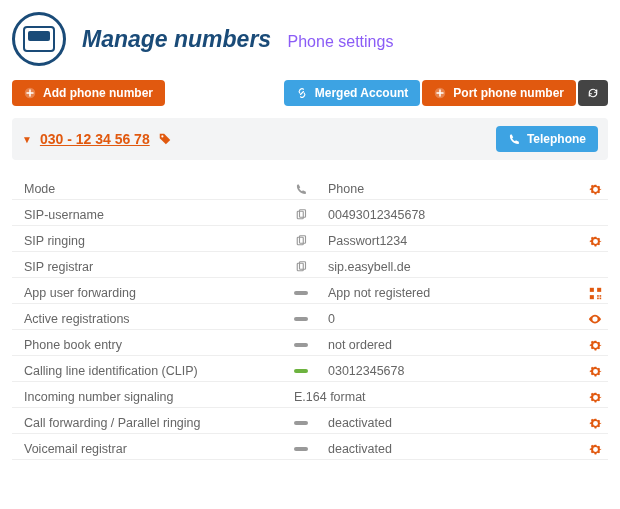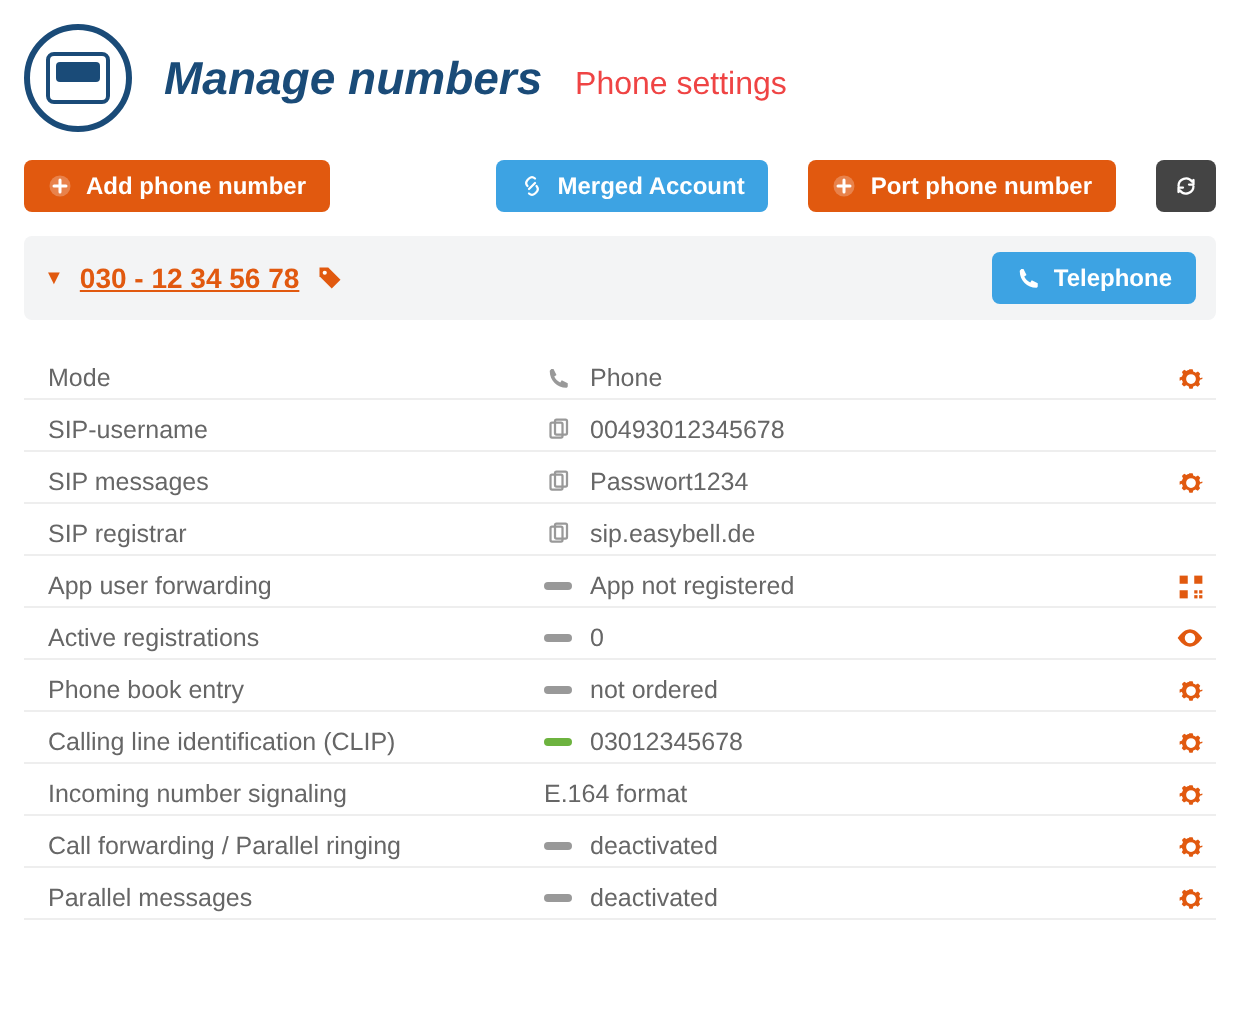--- a/index.html
+++ b/index.html
@@ -38,29 +38,29 @@
     border-radius: 2px;
   }
   .page-title {
     font-size: 23px;
     font-weight: 700;
     font-style: italic;
     color: #1a4b78;
   }
   .page-subtitle {
     font-size: 16px;
-    color: #ef4444;
+    color: #8b5cf6;
     margin-left: 10px;
     font-weight: 400;
     font-style: normal;
   }
 
   .action-bar {
     display: flex;
-    gap: 20px;
+    gap: 2px;
     margin-bottom: 12px;
   }
   .spacer { flex: 1; }
 
   .btn {
     display: inline-flex;
     align-items: center;
     gap: 7px;
     padding: 6px 12px;
     border-radius: 4px;
@@ -102,22 +102,23 @@
     border-bottom: 1px solid #eee;
   }
   .row .label {
     flex: 0 0 248px;
     color: #666;
   }
   .row .value-wrap {
     flex: 1;
     display: flex;
     align-items: center;
-    gap: 9px;
+    gap: 20px;
     color: #666;
+    margin-left: 22px;
   }
   .row .val-icon {
     width: 14px; height: 14px;
     display: inline-flex; align-items: center; justify-content: center;
     color: #999;
     flex-shrink: 0;
   }
   .row .val-icon.green { color: #6db33f; }
   .row .action-icon {
     color: #e1590f;
@@ -224,21 +225,21 @@
         <span class="val-icon">
           <svg width="12" height="12" viewBox="0 0 16 16">
             <rect x="3" y="3" width="8" height="10" rx="1" fill="none" stroke="currentColor" stroke-width="1.5"></rect>
             <rect x="6" y="1" width="8" height="10" rx="1" fill="none" stroke="currentColor" stroke-width="1.5"></rect>
           </svg>
         </span>
         <span>00493012345678</span>
       </div>
     </div>
     <div class="row">
-      <div class="label">SIP messages</div>
+      <div class="label">SIP ringing</div>
       <div class="value-wrap">
         <span class="val-icon">
           <svg width="12" height="12" viewBox="0 0 16 16">
             <rect x="3" y="3" width="8" height="10" rx="1" fill="none" stroke="currentColor" stroke-width="1.5"></rect>
             <rect x="6" y="1" width="8" height="10" rx="1" fill="none" stroke="currentColor" stroke-width="1.5"></rect>
           </svg>
         </span>
         <span>Passwort1234</span>
       </div>
       <span class="action-icon">
@@ -350,21 +351,21 @@
         </span>
         <span>deactivated</span>
       </div>
       <span class="action-icon">
         <svg width="13" height="13" viewBox="0 0 16 16">
           <path d="M8 5a3 3 0 1 0 0 6 3 3 0 0 0 0-6zm7 3l-1.5.5c-.1.5-.3 1-.6 1.4l.7 1.4-1.4 1.4-1.4-.7c-.4.3-.9.5-1.4.6L9 14H7l-.5-1.5c-.5-.1-1-.3-1.4-.6l-1.4.7-1.4-1.4.7-1.4c-.3-.4-.5-.9-.6-1.4L1 9V7l1.5-.5c.1-.5.3-1 .6-1.4l-.7-1.4 1.4-1.4 1.4.7c.4-.3.9-.5 1.4-.6L7 2h2l.5 1.5c.5.1 1 .3 1.4.6l1.4-.7 1.4 1.4-.7 1.4c.3.4.5.9.6 1.4L15 7v2z" fill="currentColor"></path>
         </svg>
       </span>
     </div>
     <div class="row">
-      <div class="label">Parallel messages</div>
+      <div class="label">Voicemail registrar</div>
       <div class="value-wrap">
         <span class="val-icon">
           <svg width="14" height="8" viewBox="0 0 14 8">
             <rect x="0" y="2" width="14" height="4" rx="2" fill="currentColor"></rect>
           </svg>
         </span>
         <span>deactivated</span>
       </div>
       <span class="action-icon">
         <svg width="13" height="13" viewBox="0 0 16 16">

